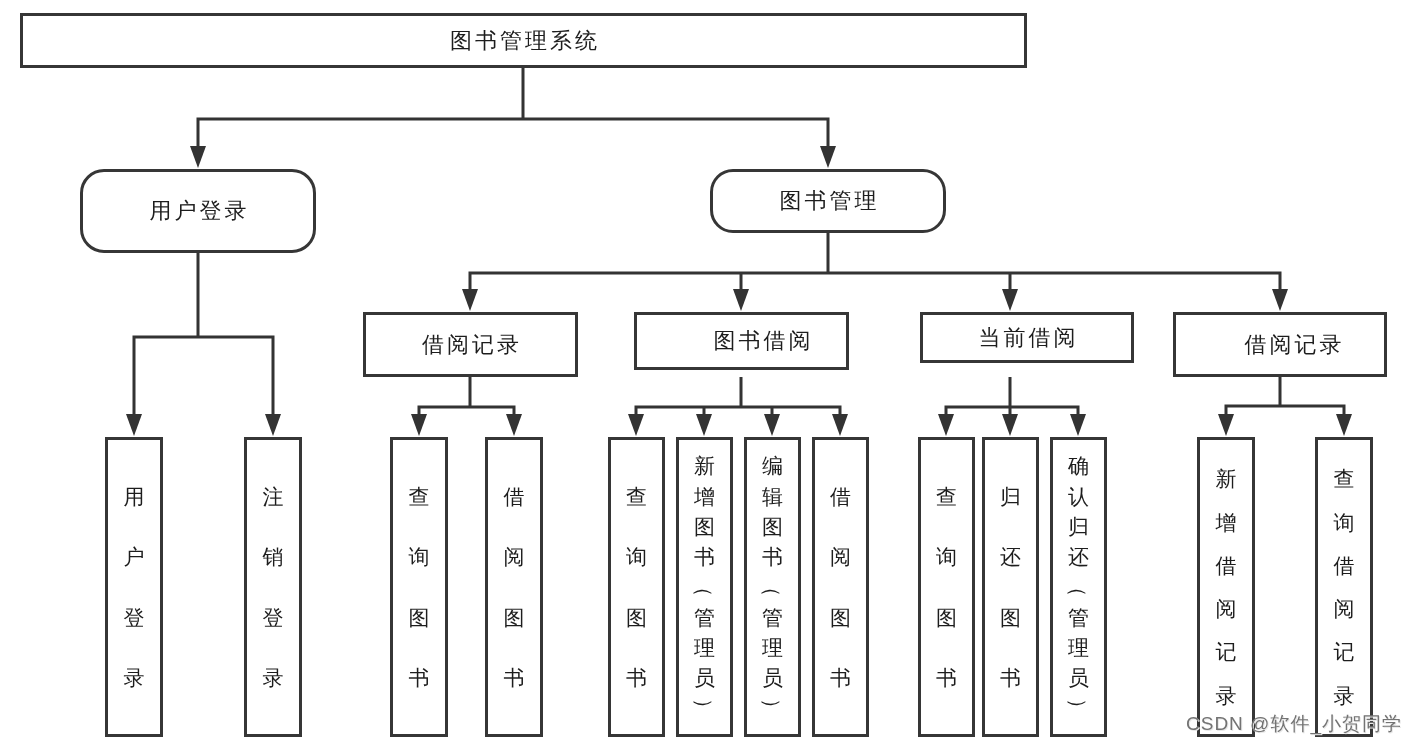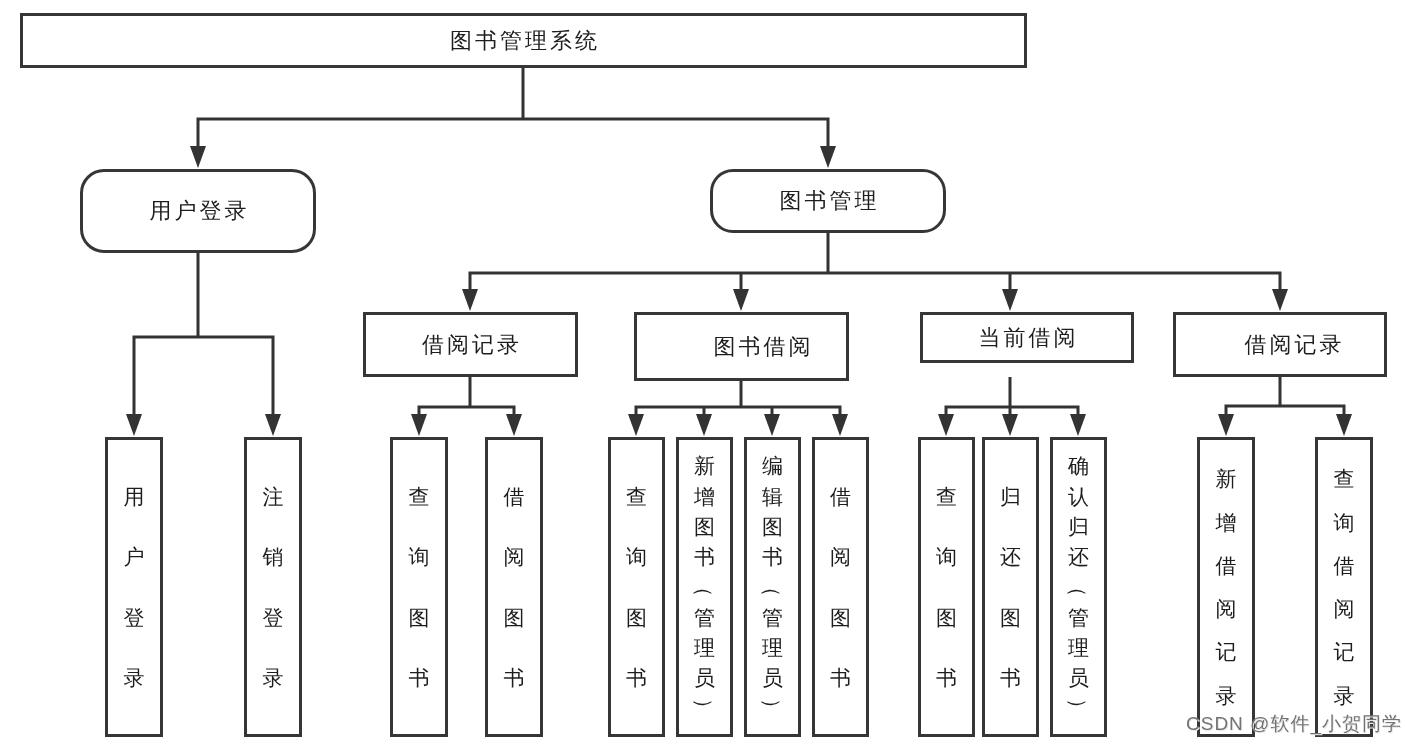--- a/index.html
+++ b/index.html
@@ -104,21 +104,21 @@
   <div class="box" style="left:80px; top:169px; width:236px; height:84px;border-radius:24px;">
     <span class="hlabel">用户登录</span>
   </div>
   <div class="box" style="left:710px; top:169px; width:236px; height:64px;border-radius:23px;">
     <span class="hlabel">图书管理</span>
   </div>
 
   <div class="box" style="left:363px; top:312px; width:215px; height:65px;">
     <span class="hlabel">借阅记录</span>
   </div>
-  <div class="box" style="left:634px; top:312px; width:215px; height:69px;padding-left:41px;">
+  <div class="box" style="left:634px; top:312px; width:215px; height:58px;padding-left:41px;">
     <span class="hlabel">图书借阅</span>
   </div>
   <div class="box" style="left:903px; top:312px; width:214px; height:51px;margin-left:17px;">
     <span class="hlabel">当前借阅</span>
   </div>
   <div class="box" style="left:1173px; top:312px; width:214px; height:65px;padding-left:26px;">
     <span class="hlabel">借阅记录</span>
   </div>
 
   <div class="box" style="left:105px; top:437px; width:58px; height:300px;">

